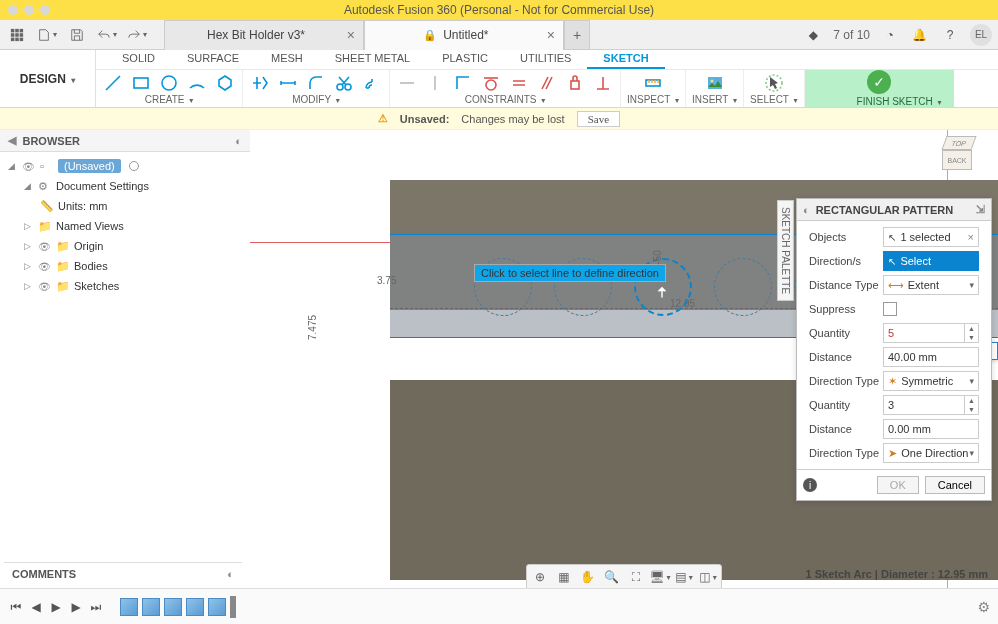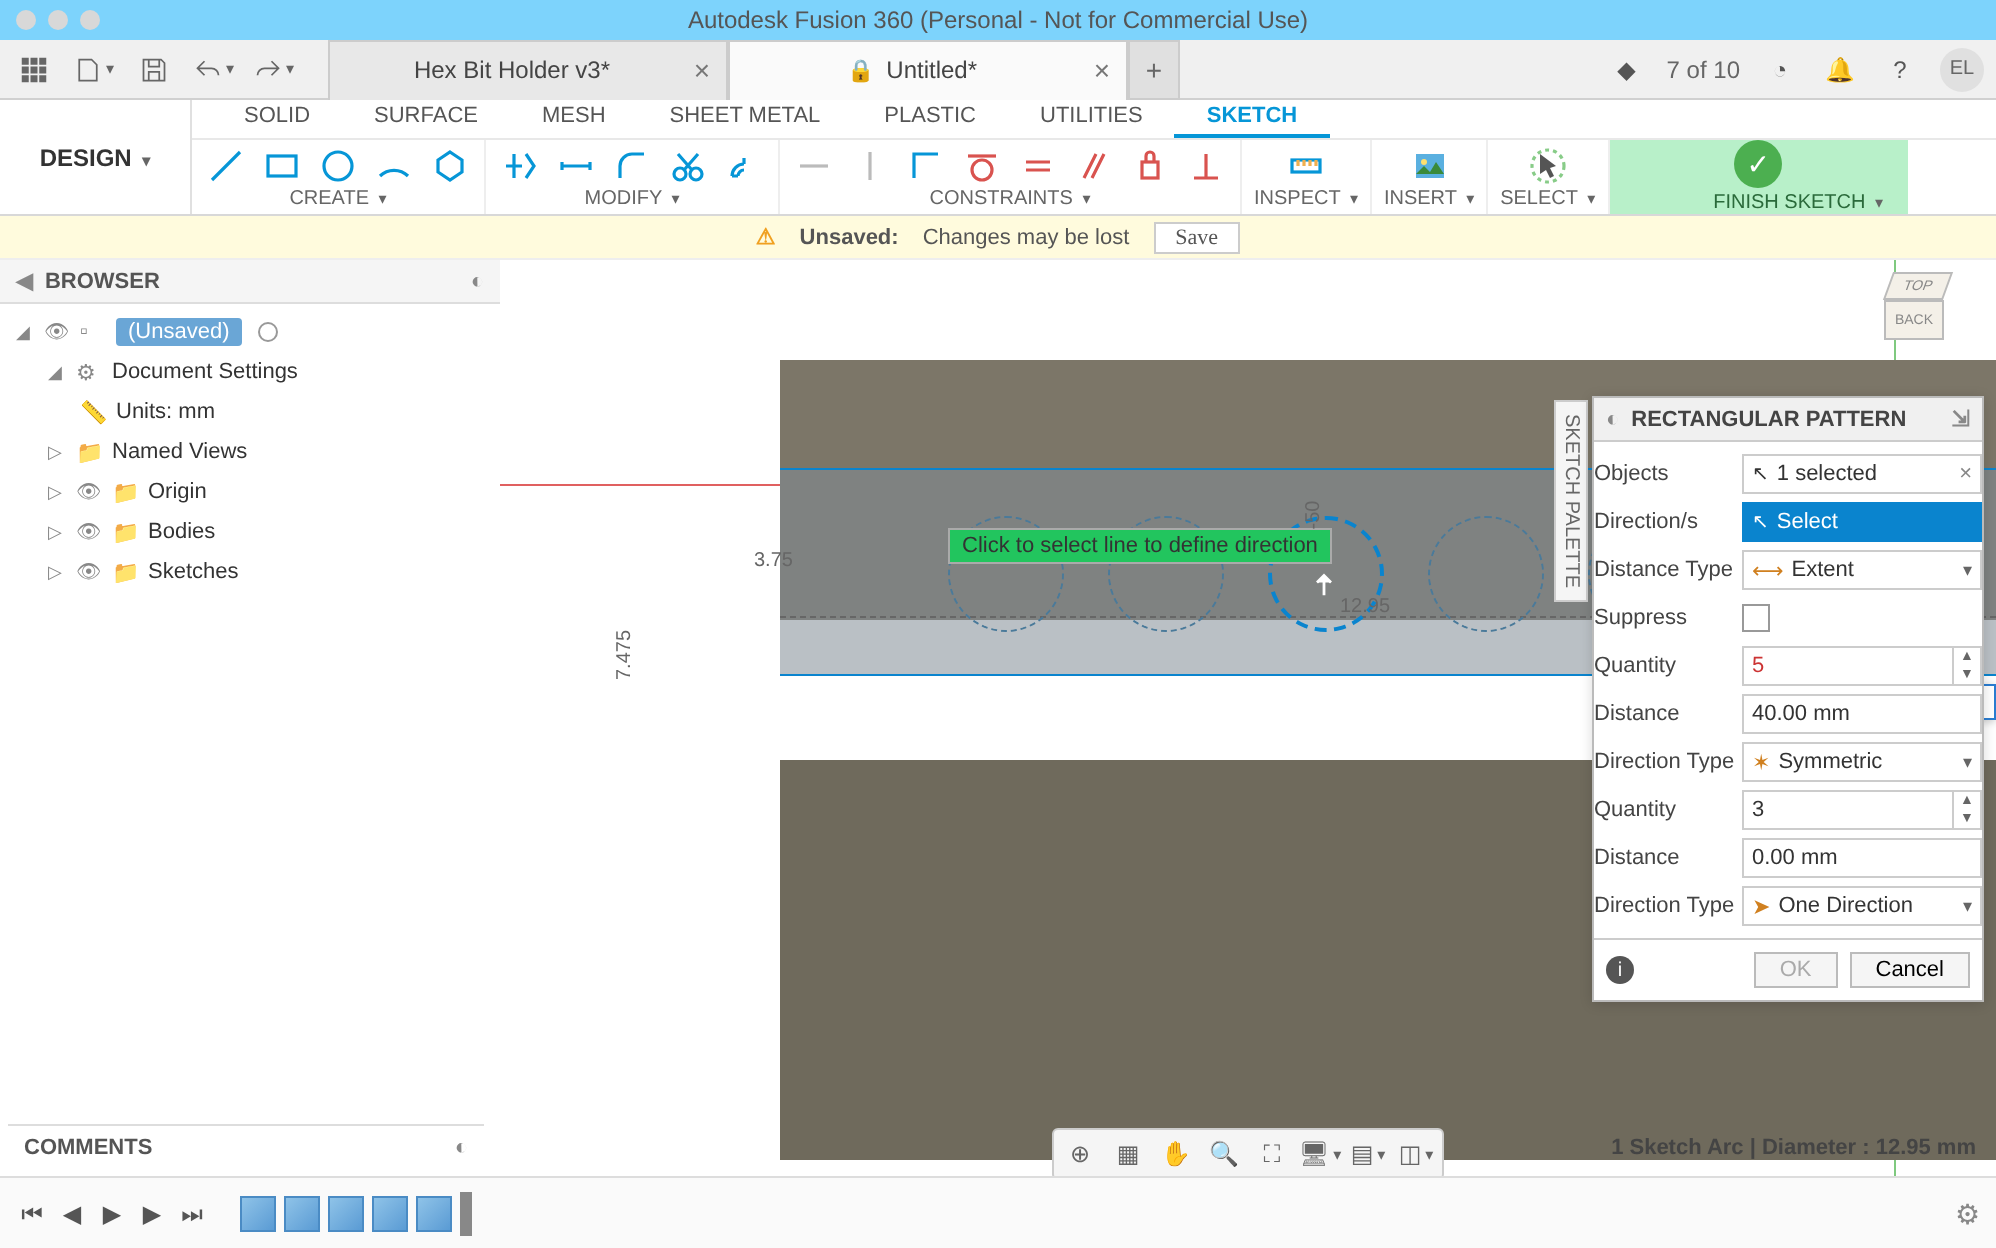--- a/index.html
+++ b/index.html
@@ -1,19 +1,19 @@
 <!DOCTYPE html>
 <html><head>
 <meta charset="utf-8">
 <style>
 * { margin: 0; padding: 0; box-sizing: border-box; font-family: -apple-system, "Helvetica Neue", Arial, sans-serif; }
 body { width: 998px; height: 624px; background: #fff; overflow: hidden; font-size: 12px; color: #333; position: relative; }
 
 
-.title-bar { height: 20px; background: #7dd3fc; display: flex; align-items: center; position: relative; }
+.title-bar { height: 20px; background: #fde047; display: flex; align-items: center; position: relative; }
 .traffic-lights { position: absolute; left: 8px; display: flex; gap: 6px; }
 .traffic-lights span { width: 10px; height: 10px; border-radius: 50%; background: #d8d8d8; }
 .title-bar-title { margin: 0 auto; font-size: 12px; color: #555; }
 
 
 .qat { height: 30px; background: #f0f0f0; border-bottom: 1px solid #d0d0d0; display: flex; align-items: center; padding: 0 6px; gap: 8px; }
 .qat .icon-btn { width: 22px; height: 22px; display: flex; align-items: center; justify-content: center; color: #555; cursor: pointer; }
 .qat .icon-btn svg { width: 14px; height: 14px; }
 .caret { font-size: 8px; margin-left: 2px; color: #666; }
 .tab-strip { display: flex; align-items: stretch; margin-left: 8px; height: 30px; }
@@ -73,38 +73,38 @@
 .canvas { position: absolute; inset: 0; background: #fff; }
 .shape-bg1 { position: absolute; left: 140px; right: 0; top: 50px; height: 130px; background: #7c7668; }
 .shape-bg2 { position: absolute; left: 140px; right: 0; top: 250px; height: 200px; background: #6f6a5c; }
 .shape-sketch { position: absolute; left: 140px; right: 0; top: 104px; height: 104px; background: rgba(130,140,150,0.55); border-top: 1px solid #0a84ce; border-bottom: 1px solid #0a84ce; }
 .green-line { position: absolute; top: 0; bottom: 0; width: 1px; background: #7fc97f; right: 50px; }
 .red-line { position: absolute; left: 0; right: 0; height: 1px; background: #e06060; top: 112px; }
 .dashed-axis { position: absolute; border-top: 1px dashed #666; left: 140px; right: 0; top: 178px; }
 .circle { position: absolute; width: 58px; height: 58px; border: 1.5px dashed #4a7a9a; border-radius: 50%; top: 128px; }
 .circle.sel { border: 2px dashed #0a84ce; }
 .dim-text { position: absolute; font-size: 10px; color: #666; }
-.tooltip { position: absolute; background: #22c55e; border: 1px solid #aaa; padding: 2px 6px; font-size: 11px; color: #333; top: 134px; left: 224px; }
+.tooltip { position: absolute; background: #0ea5e9; border: 1px solid #aaa; padding: 2px 6px; font-size: 11px; color: #333; top: 134px; left: 224px; }
 .floating-input { position: absolute; right: 0; top: 212px; border: 1px solid #2a7dd1; background: #fff; padding: 2px 6px; font-size: 11px; box-shadow: 0 1px 4px rgba(0,0,0,0.2); }
 .arrow-blue { position: absolute; width: 24px; height: 24px; top: 168px; left: 635px; }
 .arrow-blue svg { stroke: #1e88e5; fill: #1e88e5; }
 .arrow-white { position: absolute; width: 14px; height: 14px; top: 155px; left: 405px; }
 .arrow-white svg { stroke: #fff; fill: #fff; }
 
 
 .view-cube { position: absolute; top: 4px; right: 16px; width: 44px; height: 44px; }
 .view-cube .face { position: absolute; background: #f4f0e8; border: 1px solid #bbb; font-size: 7px; display: flex; align-items: center; justify-content: center; color: #888; }
 
 
 .side-panel-tab { position: absolute; right: 204px; top: 70px; writing-mode: vertical-rl; font-size: 10px; color: #666; background: #f5f5f5; border: 1px solid #ccc; padding: 6px 2px; cursor: pointer; }
 .pattern-panel { position: absolute; right: 6px; top: 68px; width: 196px; background: #fff; border: 1px solid #bbb; box-shadow: 0 1px 6px rgba(0,0,0,0.15); }
 .pattern-header { background: #f0f0f0; border-bottom: 1px solid #ccc; height: 22px; display: flex; align-items: center; padding: 0 6px; font-size: 11px; font-weight: 600; color: #444; }
 .pattern-header .gear { margin-right: 6px; color: #888; font-size: 11px; }
 .pattern-header .pin { margin-left: auto; font-size: 11px; color: #888; cursor: pointer; }
-.pattern-body { padding: 4px 0; }
+.pattern-body { padding: 4px 12px; }
 .prop-row { display: flex; align-items: center; height: 24px; font-size: 11px; }
 .prop-row .plabel { width: 74px; color: #444; }
 .prop-row .pval { flex: 1; }
 .selbox { border: 1px solid #ccc; height: 20px; display: flex; align-items: center; padding: 0 4px; gap: 4px; background: #fff; }
 .selbox.active { background: #0a84ce; color: #fff; border-color: #0a84ce; }
 .selbox .selicon { font-size: 10px; }
 .selbox .selx { margin-left: auto; color: #888; cursor: pointer; }
 .dropdown { border: 1px solid #ccc; height: 20px; display: flex; align-items: center; padding: 0 4px; background: #fff; position: relative; }
 .dropdown .dd-icon { margin-right: 4px; font-size: 11px; color: #d08020; }
 .dropdown .dd-caret { margin-left: auto; font-size: 9px; color: #666; }

